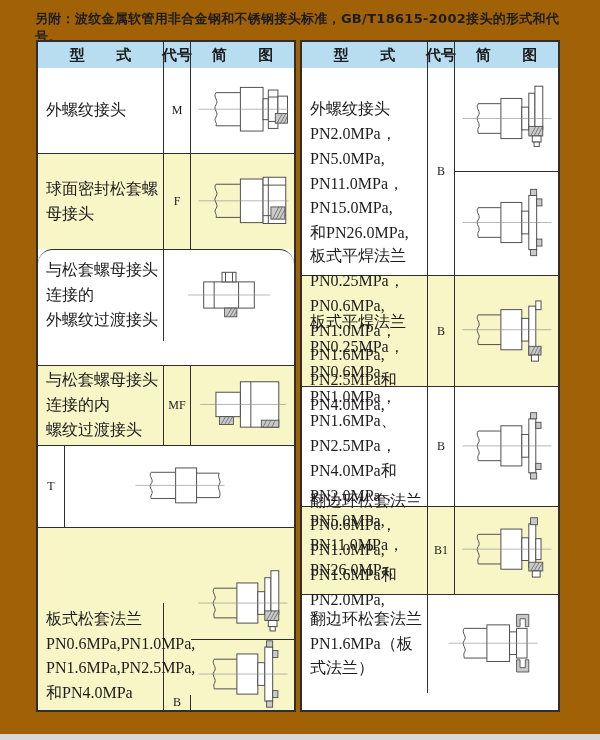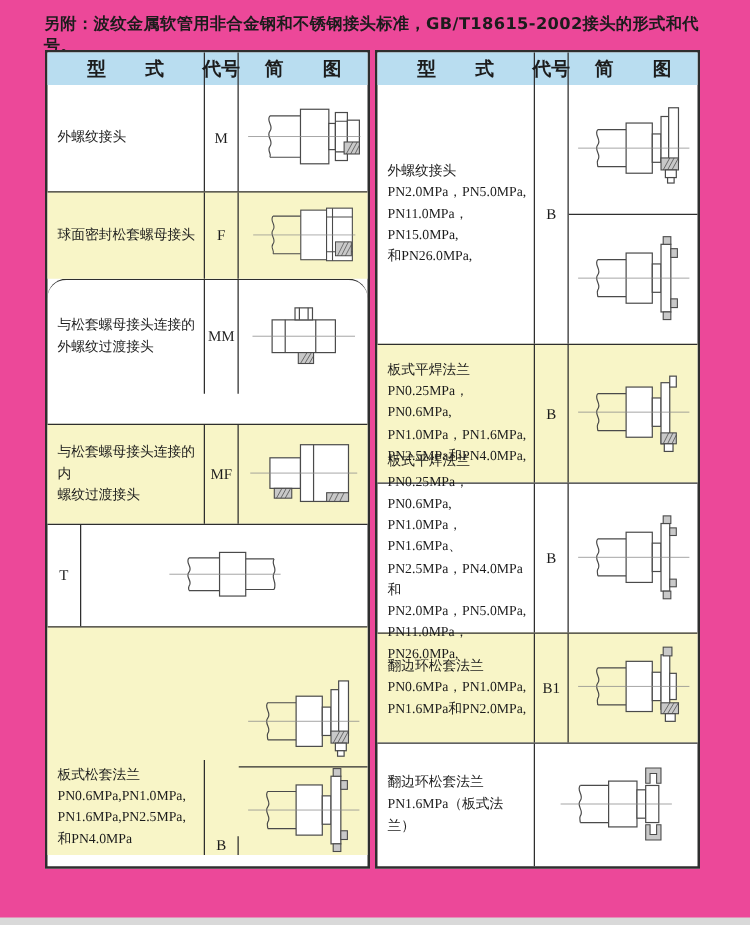--- a/index.html
+++ b/index.html
@@ -1,28 +1,28 @@
 <!DOCTYPE html>
 <html style="--header-bg: #b9ddf0; --highlight-bg: #f8f5c7; --border: #2e2e2e;"><head>
 <meta charset="utf-8">
 <style>
   html,body{margin:0;padding:0;}
-  .page{position:relative;width:600px;height:740px;background:#ec4899;overflow:hidden;
+  .page{position:relative;width:600px;height:740px;background:#a16207;overflow:hidden;
         font-family:"Liberation Serif", serif;color:#1c1c1c;}
   .doc-title{position:absolute;left:35px;top:10px;width:540px;font-size:13px;font-weight:bold;
         font-family:"DejaVu Sans", sans-serif;letter-spacing:.3px;}
   .tables{position:absolute;left:36px;top:40px;display:flex;gap:4px;}
   .tbl{width:260px;border:2px solid var(--border,#2e2e2e);background:#fff;box-sizing:border-box;}
   .hdr{display:flex;height:26px;background:var(--header-bg,#b9ddf0);
        font-family:"DejaVu Sans", sans-serif;font-weight:bold;font-size:15px;}
   .hdr>div{display:flex;align-items:center;justify-content:center;white-space:pre;}
   .row{display:flex;border-top:1px solid var(--border,#2e2e2e);box-sizing:border-box;}
   .hl{background:var(--highlight-bg,#f8f5c7);}
   .ctype{width:126px;box-sizing:border-box;border-right:1px solid var(--border,#2e2e2e);
-         padding:4px 4px 4px 8px;font-size:11px;line-height:1.55;display:flex;align-items:center;
+         padding:4px 4px 4px 8px;font-size:16px;line-height:1.55;display:flex;align-items:center;
          white-space:pre-line;}
   .h-type{width:126px;border-right:1px solid var(--border,#2e2e2e);box-sizing:border-box;}
   .ccode{width:27px;box-sizing:border-box;border-right:1px solid var(--border,#2e2e2e);
          display:flex;align-items:center;justify-content:center;font-size:12px;}
   .h-code{width:27px;border-right:1px solid var(--border,#2e2e2e);box-sizing:border-box;}
   .cdiag{flex:1;display:flex;flex-direction:column;}
   .h-diag{flex:1;}
   .dcell{flex:1;display:flex;align-items:center;justify-content:center;overflow:hidden;}
   .dcell + .dcell{border-top:1px solid var(--border,#2e2e2e);}
   .diag{width:96px;height:92%;}
@@ -64,21 +64,21 @@
             <path class="d-path" d="M84,25 H95 M84,53 H95"></path>
             <rect class="d-ln" x="95" y="24" width="11" height="30"></rect>
             <rect class="d-hatch" x="92" y="44" width="14" height="11"></rect>
             <path class="d-hl" d="M94,55 l6,-11 M98,55 l6,-11 M102,55 l4,-8"></path>
             <line class="d-cl" x1="4" y1="39" x2="107" y2="39"></line>
           </svg>
         </div>
           </div>
       </div>
 
-      <div class="row hl" style="height:70px;">
+      <div class="row hl" style="height:96px;">
         <div class="ctype">球面密封松套螺母接头</div>
         <div class="ccode">F</div>
         <div class="cdiag">
             <div class="dcell">
           <svg class="diag" viewBox="0 0 110 80">
             <path class="d-path" d="M24,20 H52 M24,58 H52"></path>
             <path class="d-path" d="M24,20 c-4,5 4,9 0,14 c-4,5 4,9 0,14 c-3,4 2,7 0,10"></path>
             <rect class="d-ln" x="52" y="14" width="26" height="50"></rect>
             <rect class="d-ln" x="78" y="12" width="26" height="53"></rect>
             <path class="d-path" d="M84,12 V65 M78,21 H104 M78,56 H104"></path>
@@ -86,21 +86,20 @@
             <path class="d-hl" d="M89,60 l7,-14 M93,60 l7,-14 M97,60 l6,-11"></path>
             <line class="d-cl" x1="4" y1="39" x2="107" y2="39"></line>
           </svg>
         </div>
           </div>
       </div>
 
       <div class="row" style="height:92px;border-radius:15px;">
         <div class="ctype">与松套螺母接头连接的
 外螺纹过渡接头</div>
-        <div class="ccode">MM</div>
         <div class="cdiag">
             <div class="dcell">
           <svg class="diag" viewBox="0 0 110 80">
             <rect class="d-ln" x="26" y="24" width="58" height="30"></rect>
             <path class="d-path" d="M38,24 V54 M66,24 V54"></path>
             <rect class="d-ln" x="47" y="13" width="16" height="11"></rect>
             <path class="d-path" d="M51,13 V24 M59,13 V24"></path>
             <rect class="d-hatch" x="50" y="54" width="14" height="10"></rect>
             <path class="d-hl" d="M52,64 l6,-10 M56,64 l6,-10 M60,64 l4,-7"></path>
             <line class="d-cl" x1="8" y1="39" x2="102" y2="39"></line>

